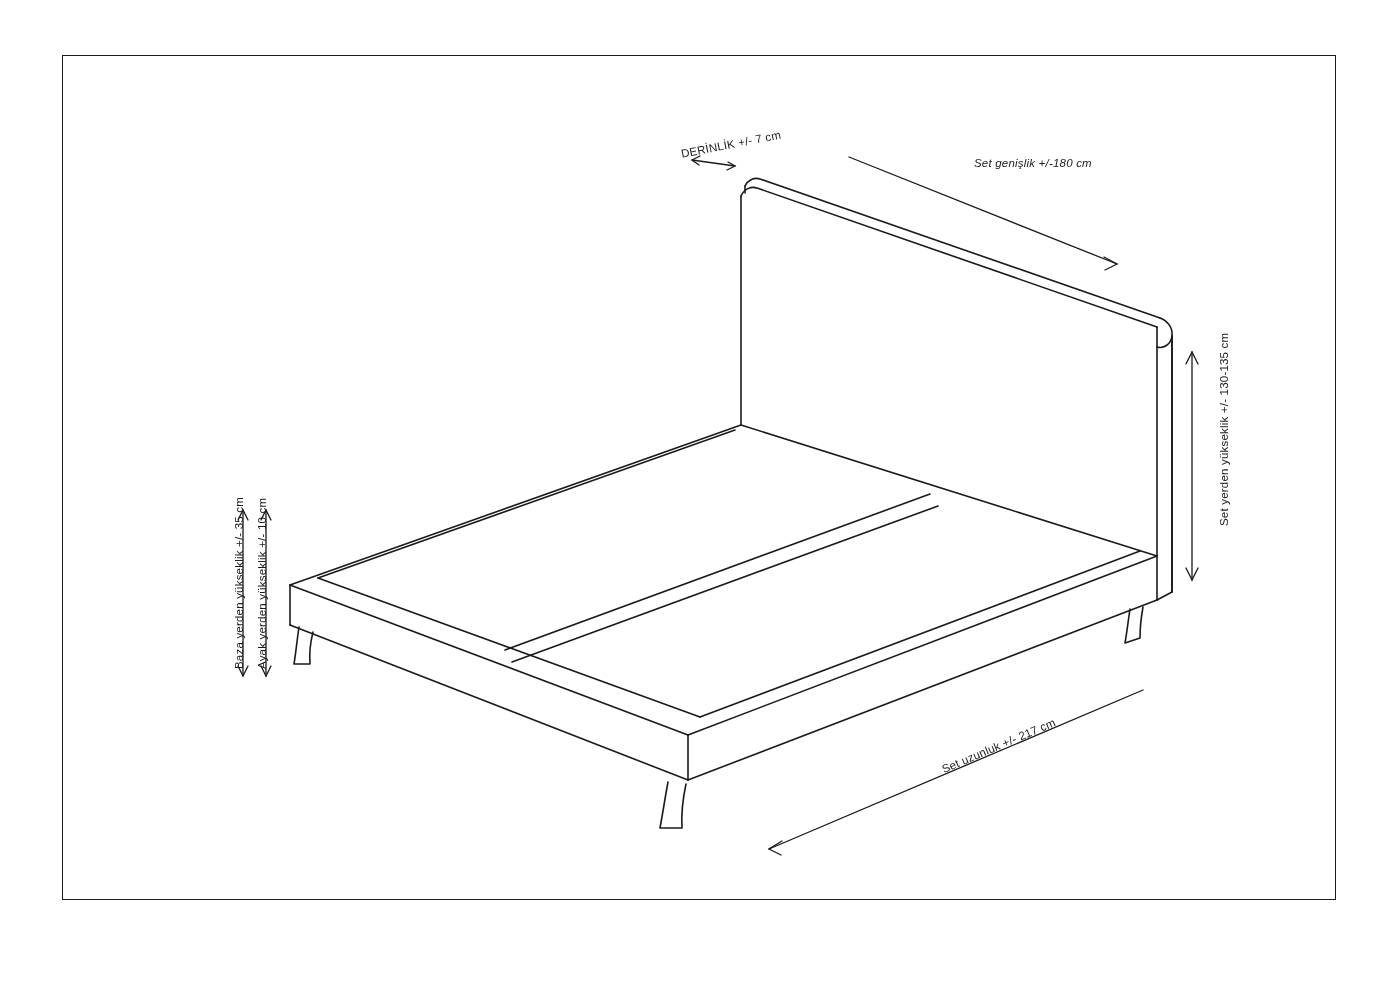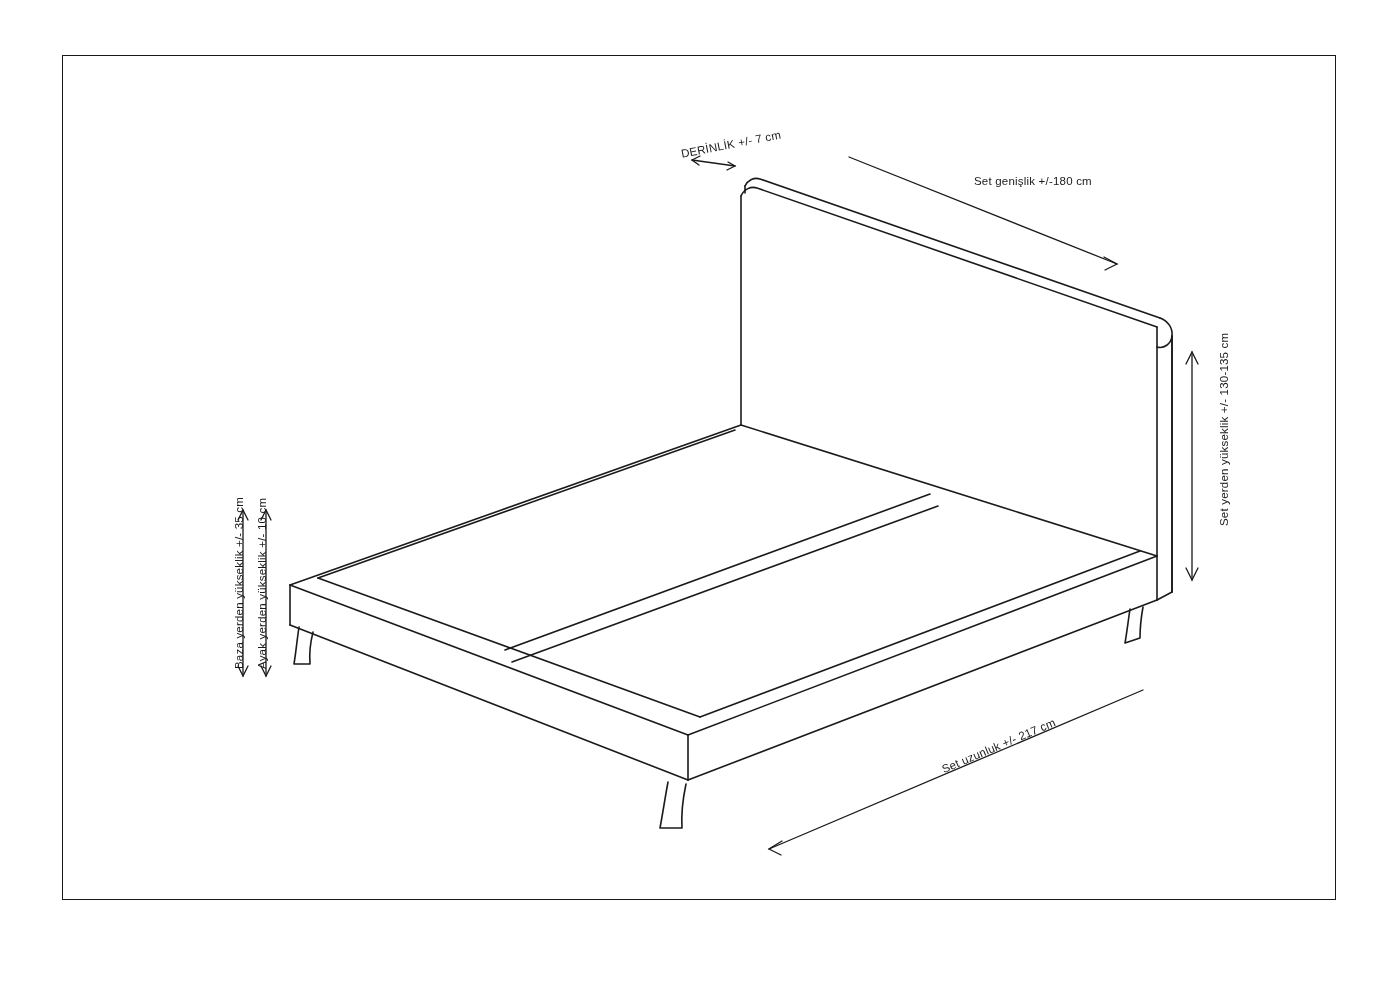--- a/index.html
+++ b/index.html
@@ -148,21 +148,21 @@
       <g>
         <path d="M1143,690 L769,849"></path>
         <path d="M782,841 L769,849 L781,855"></path>
       </g>
 
     </g>
   </svg>
 
   <div class="dim-label" style="left:680px; top:148px; transform: rotate(-11deg); transform-origin: left top;">DERİNLİK +/- 7 cm</div>
 
-  <div class="dim-label" style="left:974px; top:175px; transform: rotate(0deg);">Set genişlik +/-180 cm</div>
+  <div class="dim-label" style="left:974px; top:157px; transform: rotate(0deg); font-style: italic;">Set genişlik +/-180 cm</div>
 
   <div class="dim-label rot-90" style="left:1218px; top:526px;">Set yerden yükseklik +/- 130-135 cm</div>
 
   <div class="dim-label rot-90" style="left:233px; top:669px;">Baza yerden yükseklik +/- 35 cm</div>
 
   <div class="dim-label rot-90" style="left:256px; top:669px;">Ayak yerden yükseklik +/- 10 cm</div>
 
   <div class="dim-label" style="left:940px; top:764px; transform: rotate(-23deg); transform-origin: left top;">Set uzunluk +/- 217 cm</div>
 
 </div>

